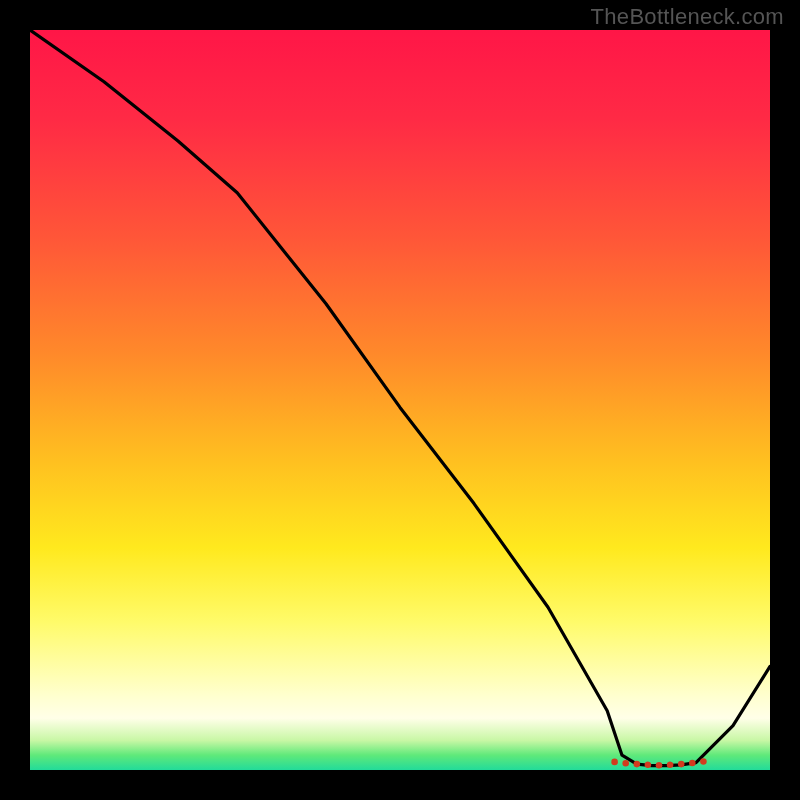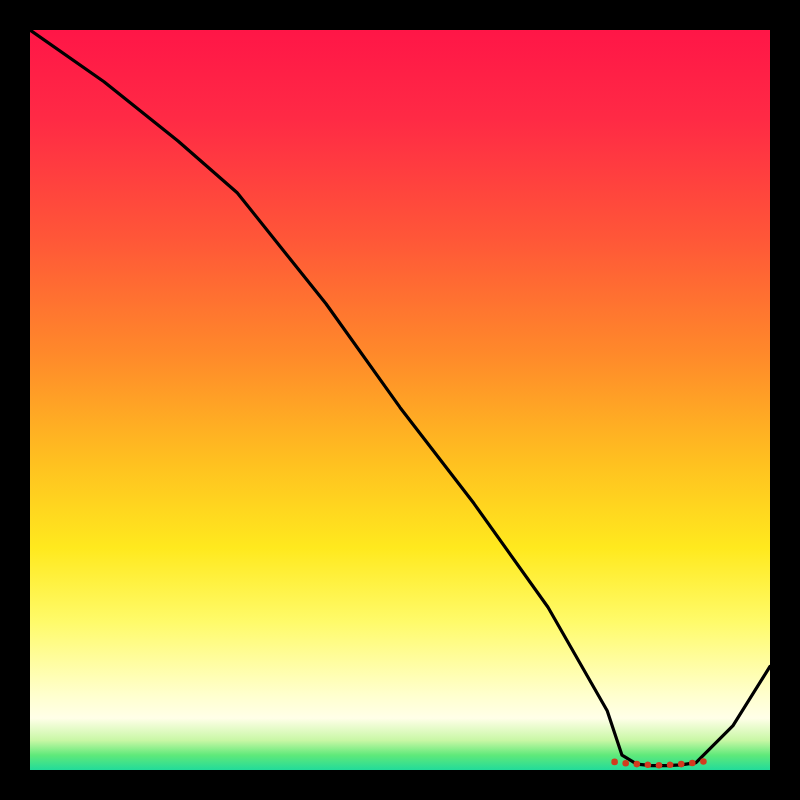--- a/index.html
+++ b/index.html
@@ -53,20 +53,21 @@
     inset: 0;
     width: 100%;
     height: 100%;
   }
 </style>
 </head>
 <body>
 
 <div class="frame">
 
+  <div class="watermark">TheBottleneck.com</div>
 
   <div class="plot">
     <svg viewBox="0 0 740 740" preserveAspectRatio="none">
       <path id="curve-path" fill="none" stroke="#000" stroke-width="3.2" stroke-linejoin="round" stroke-linecap="round" d="M0.0 0.0 L74.0 51.8 L148.0 111.0 L207.2 162.8 L296.0 273.8 L370.0 377.4 L444.0 473.6 L518.0 577.2 L577.2 680.8 L592.0 725.2 L606.8 734.1 L621.6 735.6 L636.4 735.6 L651.2 734.8 L666.0 732.6 L703.0 695.6 L740.0 636.4"></path>
       <g id="markers-group">
           <circle cx="584.6" cy="731.9" r="3.3" fill="#d23b1f"></circle>
           <circle cx="595.7" cy="733.3" r="3.3" fill="#d23b1f"></circle>
           <circle cx="606.8" cy="734.1" r="3.3" fill="#d23b1f"></circle>
           <circle cx="617.9" cy="734.8" r="3.3" fill="#d23b1f"></circle>
           <circle cx="629.0" cy="735.2" r="3.3" fill="#d23b1f"></circle>

